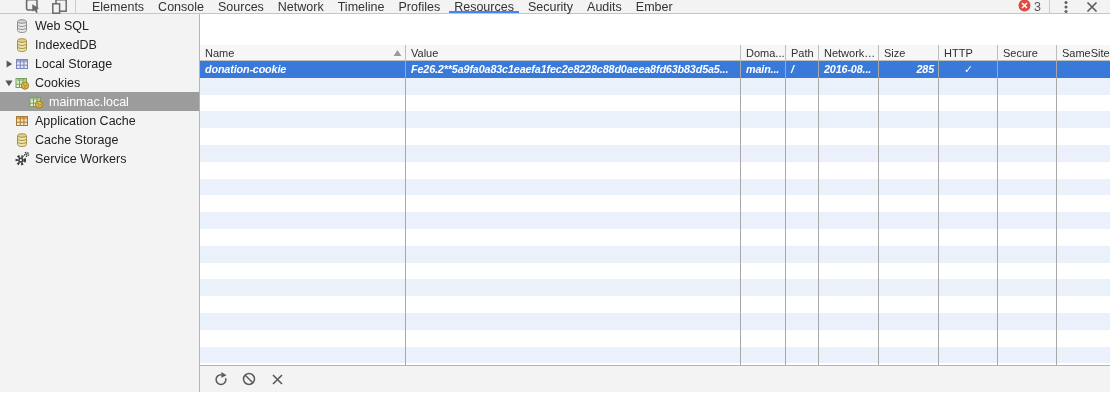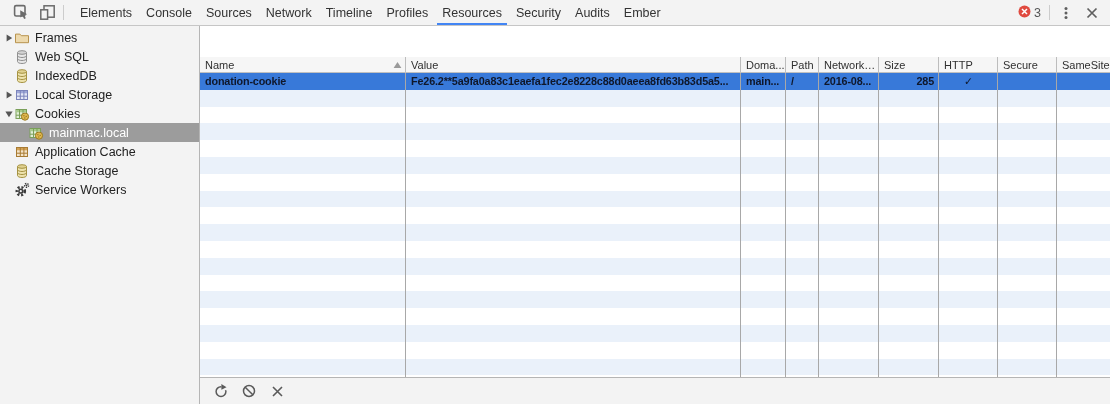--- a/index.html
+++ b/index.html
@@ -4,22 +4,22 @@
 <style>
   html,body{margin:0;padding:0;background:#fff;}
   .devtools{
     width:1110px;height:404px;overflow:hidden;position:relative;
     font-family:"Liberation Sans","DejaVu Sans",sans-serif;
     color:#303030;background:#fff;cursor:default;
     -webkit-user-select:none;user-select:none;
   }
   
   .tabbar{
-    display:flex;align-items:center;height:26px;background:#f3f3f3;
-    border-bottom:1px solid #c6c6c6;box-sizing:border-box;padding-left:8px;
+    display:flex;align-items:center;height:14px;background:#f3f3f3;
+    border-bottom:1px solid #c6c6c6;box-sizing:border-box;padding-left:20px;
   }
   .icon-btn{background:none;border:none;padding:0;width:26px;height:24px;
     display:flex;align-items:center;justify-content:center;cursor:pointer;flex:none;}
   .icon-btn span{display:flex;}
   .vdivider{width:1px;height:15px;background:#ccc;margin:0 3px;flex:none;}
   .tabs{display:flex;height:100%;margin-left:6px;}
   .tab{display:flex;align-items:center;height:100%;padding:0 7px;
     font-size:12.5px;color:#333;position:relative;cursor:pointer;white-space:nowrap;}
   .tab.active::after{content:"";position:absolute;left:2px;right:2px;bottom:0;
     height:2px;background:var(--accent,#4285f4);}
@@ -43,21 +43,21 @@
     border-bottom:1px solid #c0c0c0;box-sizing:border-box;font-size:11px;color:#303030;}
   .hcell{display:flex;align-items:center;box-sizing:border-box;
     border-right:1px solid #bdbdbd;padding:0 0 0 5px;overflow:hidden;
     white-space:nowrap;cursor:pointer;}
   .hcell:last-child{border-right:none;}
   .hcell .hlabel{overflow:hidden;text-overflow:ellipsis;white-space:nowrap;min-width:0;}
   .sort{margin-left:auto;margin-right:3px;display:flex;flex:none;}
   .grid-body{flex:1;overflow:hidden;}
   .row{display:flex;height:16.8px;}
   .row:nth-child(even){background:var(--stripe,#eaf1fa);}
-  .row.selected{background:var(--selection,#3879d9);color:#0f172a;font-weight:bold;}
+  .row.selected{background:var(--selection,#3879d9);color:#ffffff;font-weight:bold;font-style:italic;}
   .cell{box-sizing:border-box;border-right:1px solid #a8a8a8;
     padding:1px 4px 0 5px;font-size:11px;line-height:15px;overflow:hidden;
     white-space:nowrap;text-overflow:ellipsis;}
   .cell:last-child{border-right:none;}
   .row.selected .cell{font-size:10.8px;letter-spacing:-0.15px;}
   .cell.right{text-align:right;}
   .cell.center{text-align:center;}
   .w0{width:206px;flex:none}.w1{width:335px;flex:none}.w2{width:45px;flex:none}
   .w3{width:33px;flex:none}.w4{width:60px;flex:none}.w5{width:60px;flex:none}
   .w6{width:59px;flex:none}.w7{width:59px;flex:none}.w8{flex:1;min-width:0}
@@ -127,33 +127,20 @@
               <path d="M1.5 1.5 L10.5 10.5 M10.5 1.5 L1.5 10.5" stroke="#5f5f5f" stroke-width="1.7"></path>
             </svg>
           </span>
       </button>
     </div>
   </div>
 
   <div class="content">
     <div class="sidebar" id="sidebar">
         <div class="tree-item">
-          <span class="expander">
-            <svg width="10" height="10" viewBox="0 0 10 10">
-              <path d="M2.6 1.4 L8.2 5 L2.6 8.6 Z" fill="#555"></path>
-            </svg>
-          </span>
-          <span class="tree-icon">
-            <svg width="16" height="16" viewBox="0 0 16 16">
-              <path d="M1.5 12.7 V4.1 h4.4 l1.4 1.6 h7.2 v7 Z" fill="#edd9ad" stroke="#b8934e"></path>
-            </svg>
-          </span>
-          <span class="tree-label">Frames</span>
-        </div>
-        <div class="tree-item">
           <span class="expander"></span>
           <span class="tree-icon">
             <svg width="16" height="16" viewBox="0 0 16 16">
               <path d="M3.5 3.5 v9 c0 1.1 2 2 4.5 2 s4.5 -0.9 4.5 -2 v-9" fill="#e8e8e8" stroke="#8f8f8f"></path>
               <ellipse cx="8" cy="3.5" rx="4.5" ry="1.8" fill="#d4d4d4" stroke="#8f8f8f"></ellipse>
               <path d="M3.5 6.5 c0 1.1 2 2 4.5 2 s4.5 -0.9 4.5 -2 M3.5 9.5 c0 1.1 2 2 4.5 2 s4.5 -0.9 4.5 -2" fill="none" stroke="#8f8f8f"></path>
             </svg>
           </span>
           <span class="tree-label">Web SQL</span>
         </div>

